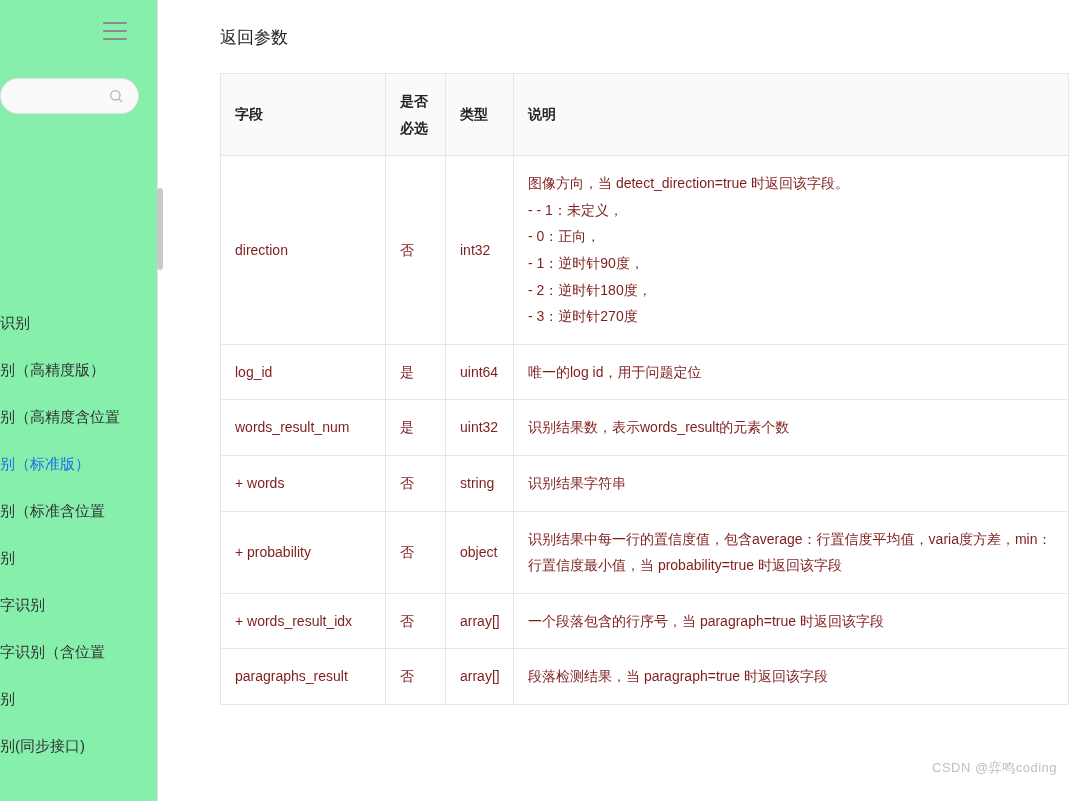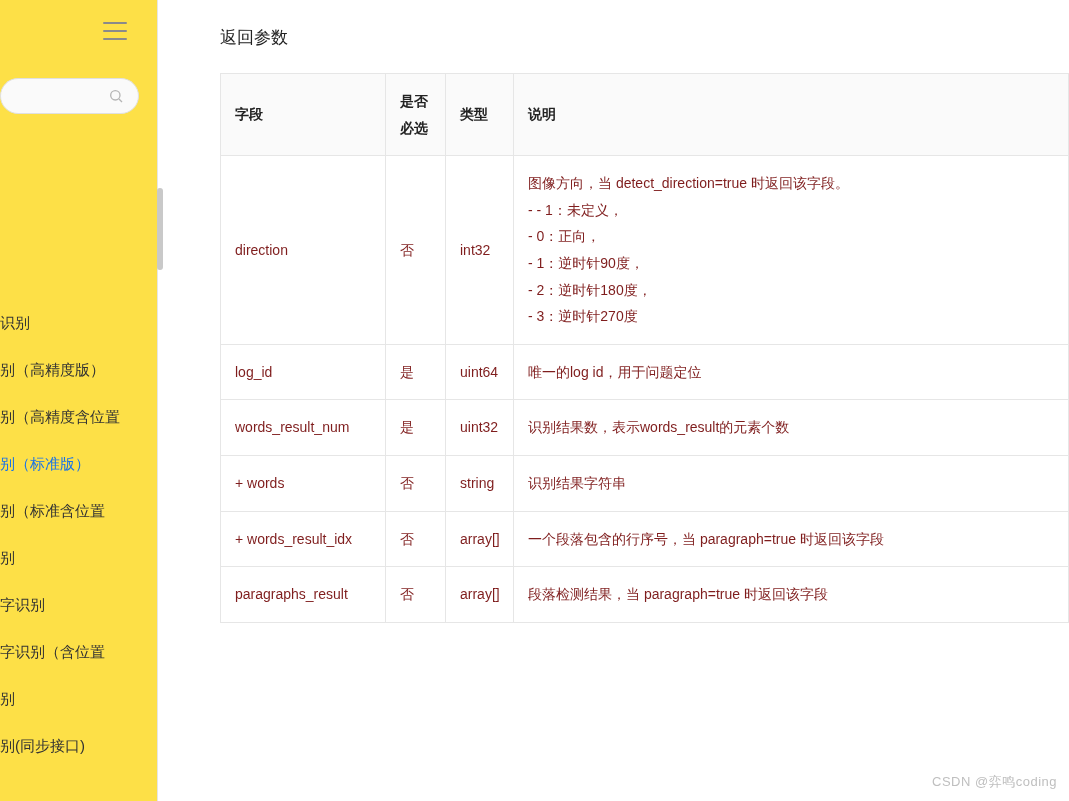--- a/index.html
+++ b/index.html
@@ -13,21 +13,21 @@
       overflow: hidden;
       position: relative;
     }
     .sidebar {
       position: absolute;
       left: 0;
       top: 0;
       width: 158px;
       height: 100%;
       border-right: 1px solid #e5e5e5;
-      background: #fde047;
+      background: #86efac;
       padding-left: 44px;
     }
     .hamburger {
       position: absolute;
       top: 22px;
       right: 30px;
       width: 24px;
       height: 18px;
       cursor: pointer;
       display: flex;
@@ -120,21 +120,21 @@
       color: #222;
     }
     table.params col.c1 { width: 165px; }
     table.params col.c2 { width: 60px; }
     table.params col.c3 { width: 68px; }
     table.params col.c4 { }
     .desc-line { display: block; }
     .watermark {
       position: absolute;
       right: 12px;
-      bottom: 10px;
+      bottom: 24px;
       font-size: 13px;
       color: #bfbfbf;
       letter-spacing: 0.5px;
       pointer-events: none;
     }
   </style>
 </head>
 <body>
 
 <div class="sidebar">
@@ -215,20 +215,28 @@
         </tr>
         <tr>
           <td>+ words</td>
           <td>否</td>
           <td>string</td>
           <td>
             <span class="desc-line">识别结果字符串</span>
           </td>
         </tr>
         <tr>
+          <td>+ probability</td>
+          <td>否</td>
+          <td>object</td>
+          <td>
+            <span class="desc-line">识别结果中每一行的置信度值，包含average：行置信度平均值，varia度方差，min：行置信度最小值，当 probability=true 时返回该字段</span>
+          </td>
+        </tr>
+        <tr>
           <td>+ words_result_idx</td>
           <td>否</td>
           <td>array[]</td>
           <td>
             <span class="desc-line">一个段落包含的行序号，当 paragraph=true 时返回该字段</span>
           </td>
         </tr>
         <tr>
           <td>paragraphs_result</td>
           <td>否</td>

